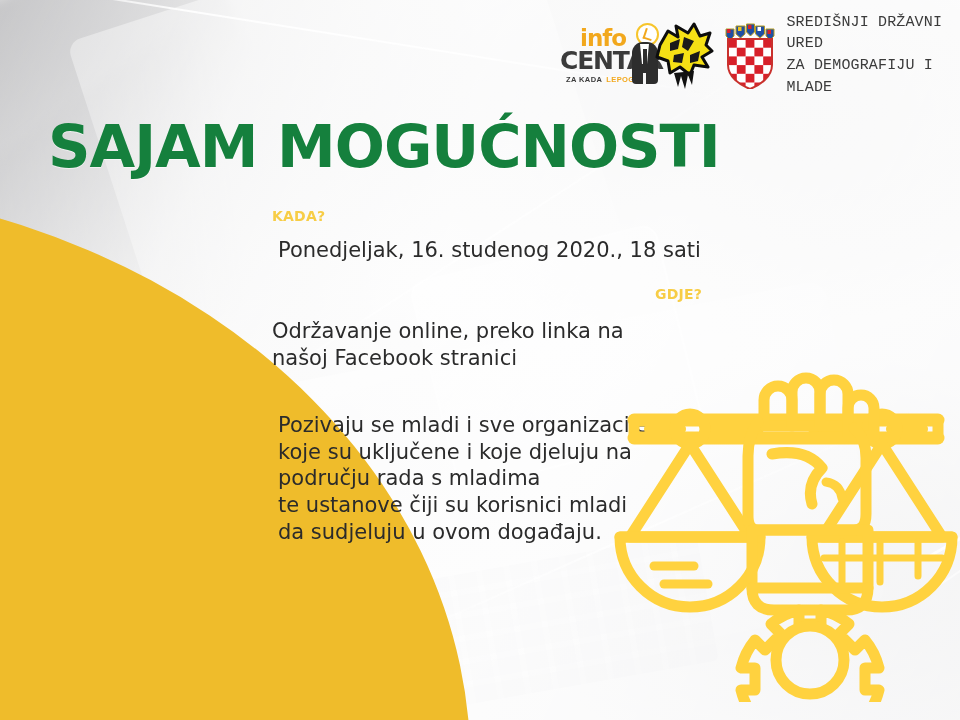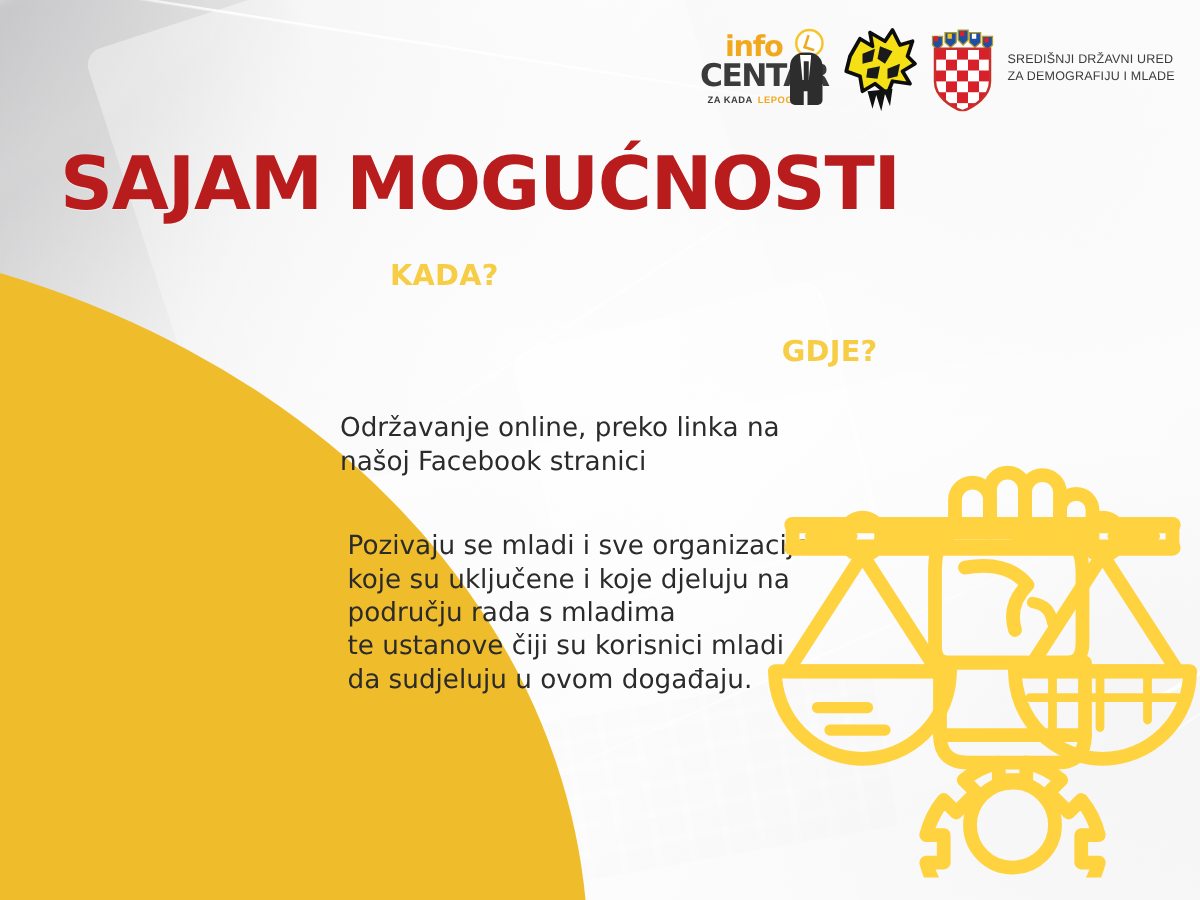--- a/index.html
+++ b/index.html
@@ -155,38 +155,38 @@
   }
   .fig-legs{
     position:absolute;left:12.5px;top:50px;width:3px;height:12px;background:#f6f6f6;
   }
 
   .logo-graffiti{width:60px;height:72px;position:relative;}
 
   .logo-coa{width:52px;height:68px;position:relative;}
 
   .gov-text{
-    font-size:10px;line-height:1.45;color:#3b3b3b;letter-spacing:.15px;
-    font-family:Liberation Sans, sans-serif;white-space:pre-line;
+    font-size:15px;line-height:1.45;color:#3b3b3b;letter-spacing:.15px;
+    font-family:Liberation Mono, monospace;white-space:pre-line;
   }
 
   
   .title{
     position:absolute;left:48px;top:112px;
     font-size:59px;font-weight:700;letter-spacing:-1px;
     color:#9A9192;
     font-family:"DejaVu Sans",sans-serif;
     text-shadow:0 1px 0 rgba(255,255,255,.55);
   }
 
   
   .body-block{position:absolute;left:272px;top:208px;width:430px;}
   .q-label{
-    font-size:23px;font-weight:700;color:#F7CD46;
-    font-family:"DejaVu Sans",sans-serif;letter-spacing:.2px;margin-left:40px;
+    font-size:14px;font-weight:700;color:#F7CD46;
+    font-family:"DejaVu Sans",sans-serif;letter-spacing:.2px;
   }
   .ans{
     font-size:21px;color:#2b2b2b;line-height:1.28;
     font-family:"DejaVu Sans",sans-serif;white-space:pre-line;
   }
   .sp-a{height:13px;}
   .sp-b{height:22px;}
   .sp-c{height:16px;}
   .sp-d{height:40px;}
   .indent{padding-left:6px;}
@@ -287,29 +287,30 @@
           </g>
           <path d="M4 18 h44 v26 c0 12 -12 20 -22 24 c-10 -4 -22 -12 -22 -24 Z" fill="none" stroke="#c9302c" stroke-width="2"></path>
         </g>
       </svg>
     </div>
 
     <div class="gov-text">SREDIŠNJI DRŽAVNI URED
 ZA DEMOGRAFIJU I MLADE</div>
   </div>
 
-  <div class="title" style="color: #b91c1c;">SAJAM MOGUĆNOSTI</div>
+  <div class="title" style="color: #15803d;">SAJAM MOGUĆNOSTI</div>
 
   <div class="body-block">
     <div class="q-label" style="color: rgb(247, 205, 70);">KADA?</div>
     <div class="sp-a"></div>
+    <div class="ans indent" style="color: rgb(43, 43, 43);">Ponedjeljak, 16. studenog 2020., 18 sati</div>
     <div class="sp-b"></div>
     <div class="q-label" style="color: rgb(247, 205, 70); text-align: right;">GDJE?</div>
     <div class="sp-c"></div>
-    <div class="ans" style="color: rgb(43, 43, 43); margin-top: 18px;">Održavanje online, preko linka na
+    <div class="ans" style="color: rgb(43, 43, 43);">Održavanje online, preko linka na
 našoj Facebook stranici</div>
     <div class="sp-d"></div>
     <div class="ans indent" style="color: rgb(43, 43, 43);">Pozivaju se mladi i sve organizacije
 koje su uključene i koje djeluju na
 području rada s mladima
 te ustanove čiji su korisnici mladi
 da sudjeluju u ovom događaju.</div>
   </div>
 
   <div class="icon-art">

